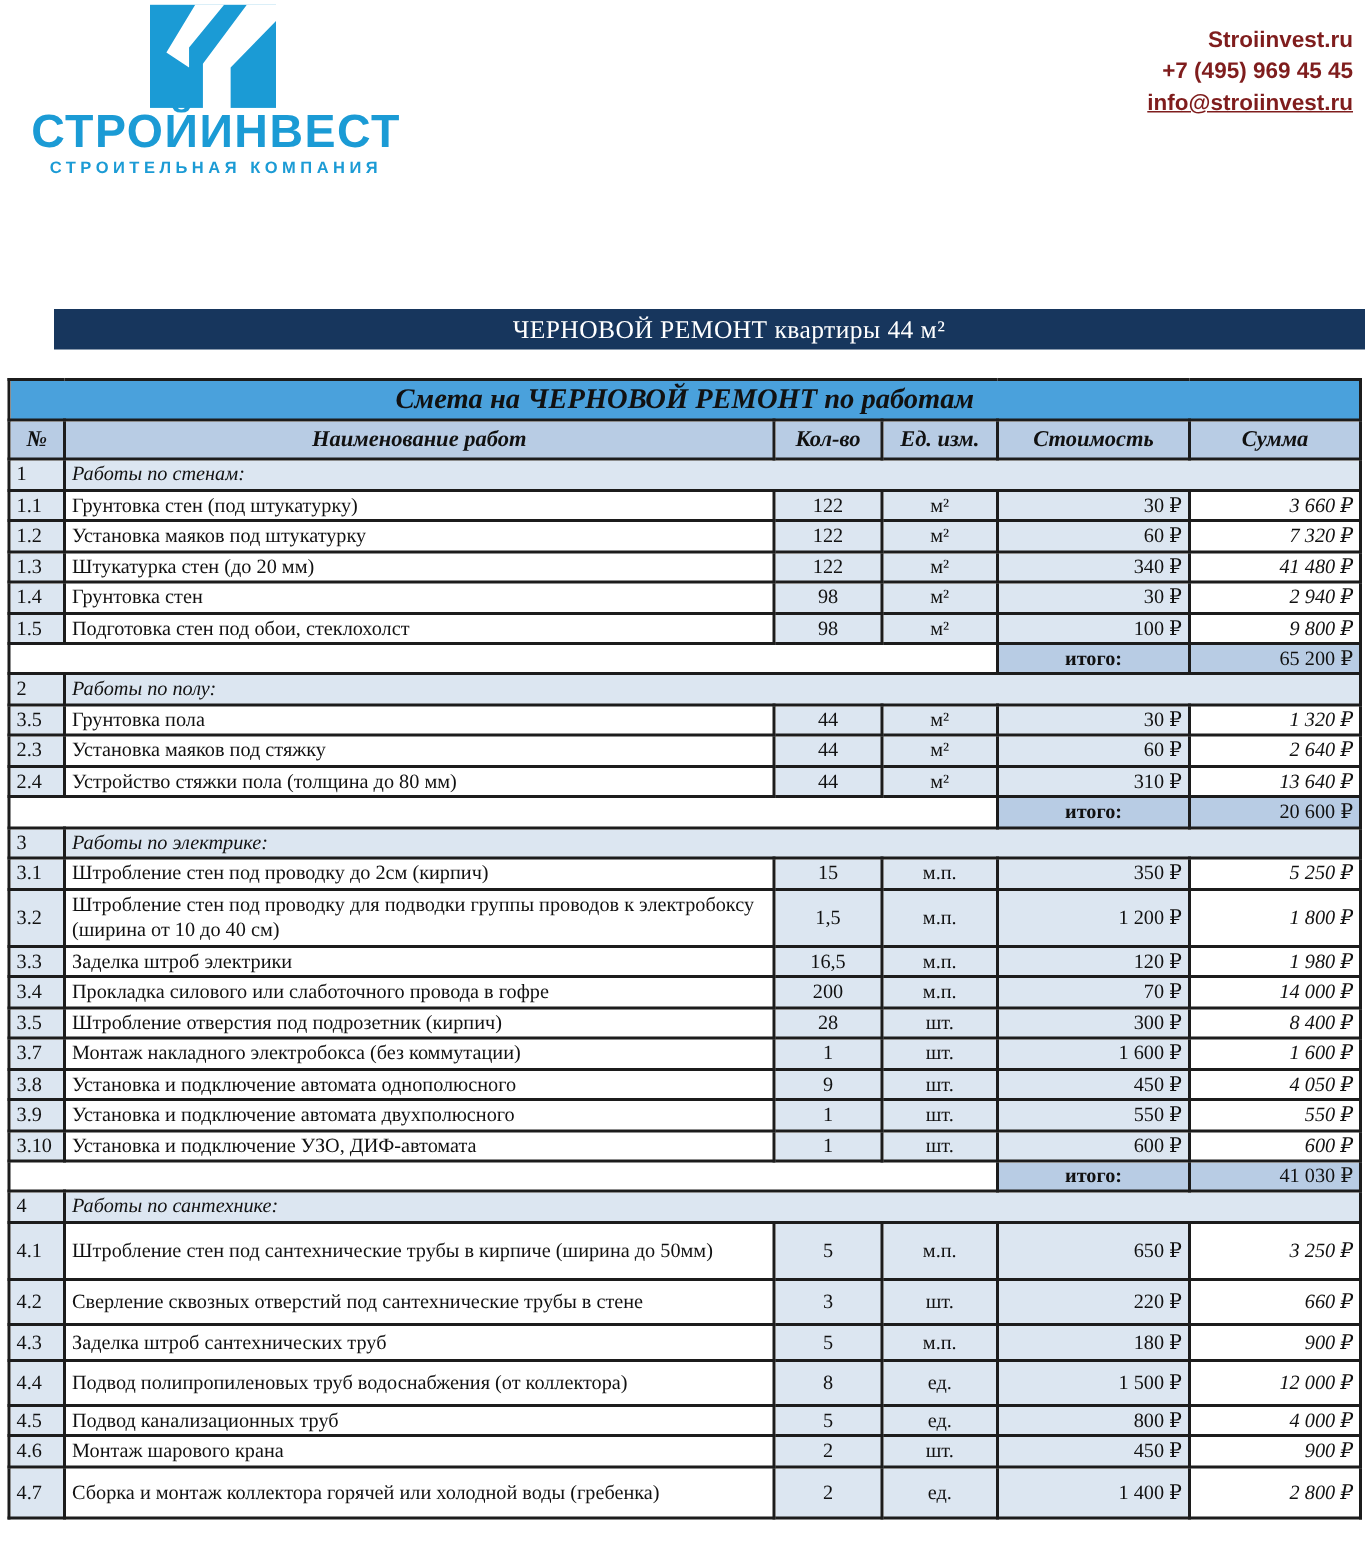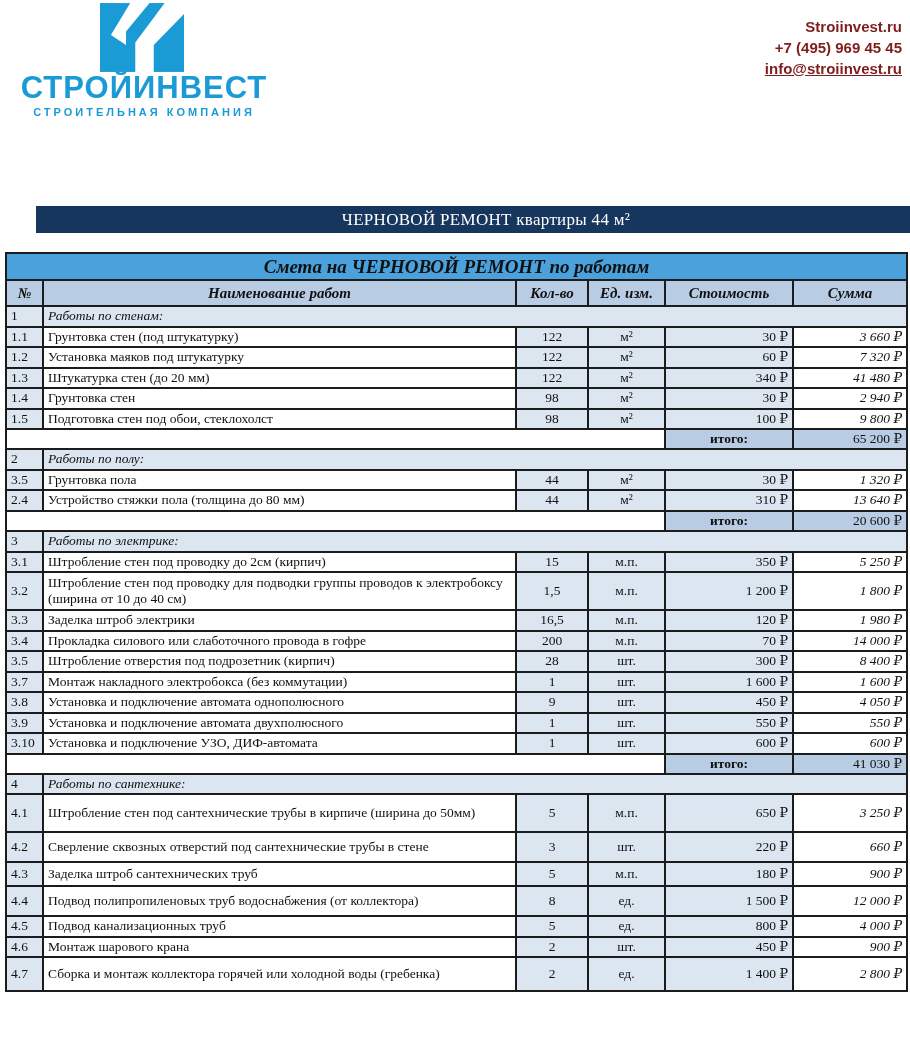--- a/index.html
+++ b/index.html
@@ -174,20 +174,28 @@
         </tr>
         <tr class="data-row">
           <td class="num-col">3.5</td>
           <td class="name-col">Грунтовка пола</td>
           <td class="qty-col">44</td>
           <td class="unit-col">м²</td>
           <td class="price-col">30 ₽</td>
           <td class="sum-col">1 320 ₽</td>
         </tr>
         <tr class="data-row">
+          <td class="num-col">2.3</td>
+          <td class="name-col">Установка маяков под стяжку</td>
+          <td class="qty-col">44</td>
+          <td class="unit-col">м²</td>
+          <td class="price-col">60 ₽</td>
+          <td class="sum-col">2 640 ₽</td>
+        </tr>
+        <tr class="data-row">
           <td class="num-col">2.4</td>
           <td class="name-col">Устройство стяжки пола (толщина до 80 мм)</td>
           <td class="qty-col">44</td>
           <td class="unit-col">м²</td>
           <td class="price-col">310 ₽</td>
           <td class="sum-col">13 640 ₽</td>
         </tr>
         <tr class="total-row">
           <td class="spacer-cell" colspan="4"></td>
           <td class="total-label">итого:</td>

